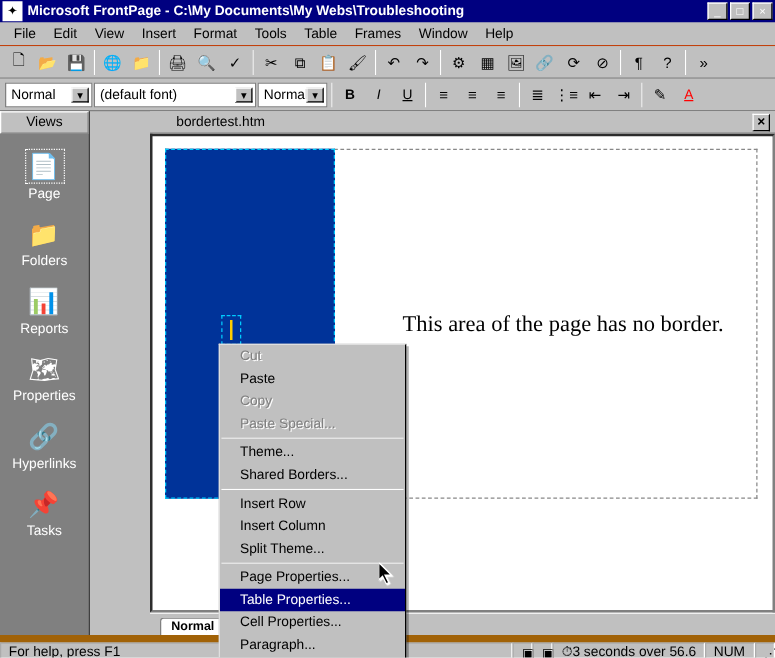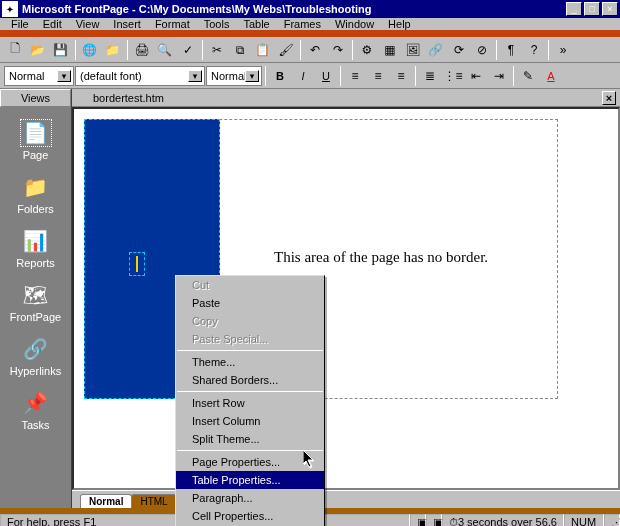--- a/index.html
+++ b/index.html
@@ -6,49 +6,49 @@
 body { background: #c0c0c0; width: 620px; height: 526px; overflow: hidden; position: relative; }
 
 
 .titlebar { background: #000080; color: #fff; height: 18px; display: flex; align-items: center; padding: 0 2px; }
 .titlebar .app-icon { width: 16px; height: 16px; background: #fff; margin-right: 4px; display:inline-flex; align-items:center; justify-content:center; font-size:10px; color:#000;}
 .titlebar .title { flex: 1; font-weight: bold; }
 .winbtns { display: flex; gap: 2px; }
 .winbtn { width: 16px; height: 14px; background: #c0c0c0; border: 1px solid #fff; border-right-color:#000; border-bottom-color:#000; display:flex; align-items:center; justify-content:center; font-size:9px; font-family: Arial; }
 
 
-.menubar { background: #c0c0c0; height: 19px; display:flex; align-items:center; padding: 3px 4px; border-bottom: 7px solid #c2410c; }
+.menubar { background: #c0c0c0; height: 19px; display:flex; align-items:center; padding: 3px 4px; border-bottom: 1px solid #c2410c; }
 .menubar span { padding: 2px 7px; cursor:default; }
 
 
 .toolbar { background: #c0c0c0; height: 26px; display:flex; align-items:center; padding: 2px 4px; gap:1px; border-bottom: 1px solid #808080; }
 .tbtn { width:22px; height:22px; border:1px solid #c0c0c0; display:inline-flex; align-items:center; justify-content:center; font-size:12px; color:#000; }
 .tsep { width:1px; height:20px; background:#808080; margin:0 2px; border-right:1px solid #fff;}
 .tdrop { border:1px solid #808080; background:#fff; height:20px; display:inline-flex; align-items:center; padding:0 14px 0 4px; position:relative; }
 .tdrop::after { content:"▾"; position:absolute; right:2px; font-size:9px; background:#c0c0c0; width:12px; text-align:center; border:1px solid #fff; border-right-color:#000; border-bottom-color:#000; }
 
 
-.main { display:flex; height: calc(526px - 18px - 19px - 26px - 26px - 18px); }
+.main { display:flex; height: calc(526px - 18px - 19px - 26px - 26px - 18px); gap: 48px; }
 .views-panel { width: 72px; background:#808080; border-right:1px solid #404040; }
 .views-title { background:#c0c0c0; text-align:center; padding:2px 0; border:1px solid #fff; border-right-color:#808080; border-bottom-color:#808080; }
 .view-items { padding: 6px 0; }
 .view-item { text-align:center; color:#fff; padding:6px 0; cursor:default; }
 .view-item .vicon { width:32px; height:28px; margin:0 auto 2px; display:flex; align-items:center; justify-content:center; font-size:20px; }
 .view-item.sel .vicon { border:1px dotted #fff; }
 
 .doc-area { flex:1; display:flex; flex-direction:column; background:#c0c0c0; }
 .doc-tab { height:18px; background:#c0c0c0; display:flex; align-items:center; padding:0 4px; border-bottom:1px solid #808080; }
 .doc-tab .tabname { flex:1;margin-left:17px; }
 .doc-tab .close { width:14px; height:14px; background:#c0c0c0; border:1px solid #fff; border-right-color:#000; border-bottom-color:#000; text-align:center; line-height:12px; font-weight:bold; }
 .doc-canvas { flex:1; background:#fff; border:2px inset #808080; position:relative; overflow:hidden; }
 .dashed-area { position:absolute; left:10px; top:10px; width:474px; height:280px; border:1px dashed #888; }
 .blue-cell { position:absolute; left:10px; top:10px; width:136px; height:280px; background:#003399; border:1px dashed #0cf; }
 .cursor-caret { position:absolute; left:44px; top:132px; width:16px; height:24px; border:1px dashed #0cf; }
 .cursor-caret::after { content:""; position:absolute; left:6px; top:3px; width:2px; height:16px; background:#ffcc00; }
-.page-text { position:absolute; left:200px; top:140px; font-family:"Times New Roman", serif; font-size:15px; color:#000; }
+.page-text { position:absolute; left:200px; top:140px; font-family:"Times New Roman", serif; font-size:18px; color:#000; }
 
 .bottom-tabs { height:18px; background:#c0c0c0; display:flex; align-items:flex-end; padding-left:8px; border-top:1px solid #fff; }
 .btab { padding:1px 8px; border:1px solid #808080; border-bottom:none; background:#a16207; border-top-left-radius:3px; border-top-right-radius:3px; margin-right:-1px; font-size:10px;}
 .btab.active { background:#fff; font-weight:bold; }
 
 
 .statusbar { height:18px; background:#c0c0c0; display:flex; align-items:flex-start; border-top:6px solid #a16207; font-size:11px; }
 .statusbar .cell { border:1px inset #fff; padding:1px 6px; height:16px; display:flex; align-items:center; }
 .statusbar .flex { flex:1; }
 
@@ -159,21 +159,21 @@
     </div>
 </div>
 
 <div class="main">
   <div class="views-panel">
     <div class="views-title">Views</div>
     <div class="view-items">
       <div class="view-item sel"><div class="vicon">📄</div><span>Page</span></div>
       <div class="view-item"><div class="vicon">📁</div><span>Folders</span></div>
       <div class="view-item"><div class="vicon">📊</div><span>Reports</span></div>
-      <div class="view-item"><div class="vicon">🗺</div><span>FrontPage</span></div>
+      <div class="view-item"><div class="vicon">🗺</div><span>Properties</span></div>
       <div class="view-item"><div class="vicon">🔗</div><span>Hyperlinks</span></div>
       <div class="view-item"><div class="vicon">📌</div><span>Tasks</span></div>
     </div>
   </div>
 
   <div class="doc-area">
     <div class="doc-tab">
       <span class="tabname">bordertest.htm</span>
       <span class="close">×</span>
     </div>
@@ -232,24 +232,24 @@
       <span>Split Theme...</span>
     </div>
   <div class="msep"></div>
   <div class="mi">
       <span>Page Properties...</span>
     </div>
   <div class="mi sel">
       <span>Table Properties...</span>
     </div>
   <div class="mi">
+      <span>Cell Properties...</span>
+    </div>
+  <div class="mi">
       <span>Paragraph...</span>
-    </div>
-  <div class="mi">
-      <span>Cell Properties...</span>
     </div>
   <div class="mi"></div>
 </div>
 
 <div class="cursor-arrow">
   <svg width="14" height="18" viewBox="0 0 14 18">
       <path d="M0 0 L0 14 L3 11 L6 17 L8 16 L5 10 L10 10 Z" fill="#000" stroke="#fff" stroke-width="1"></path>
     </svg>
 </div>
 

